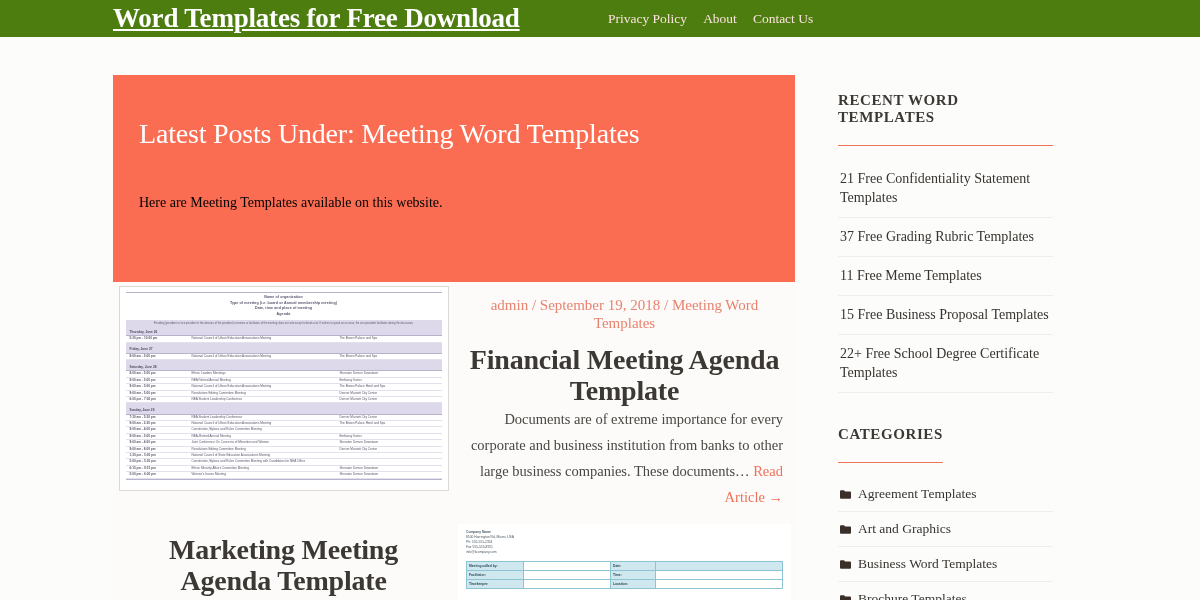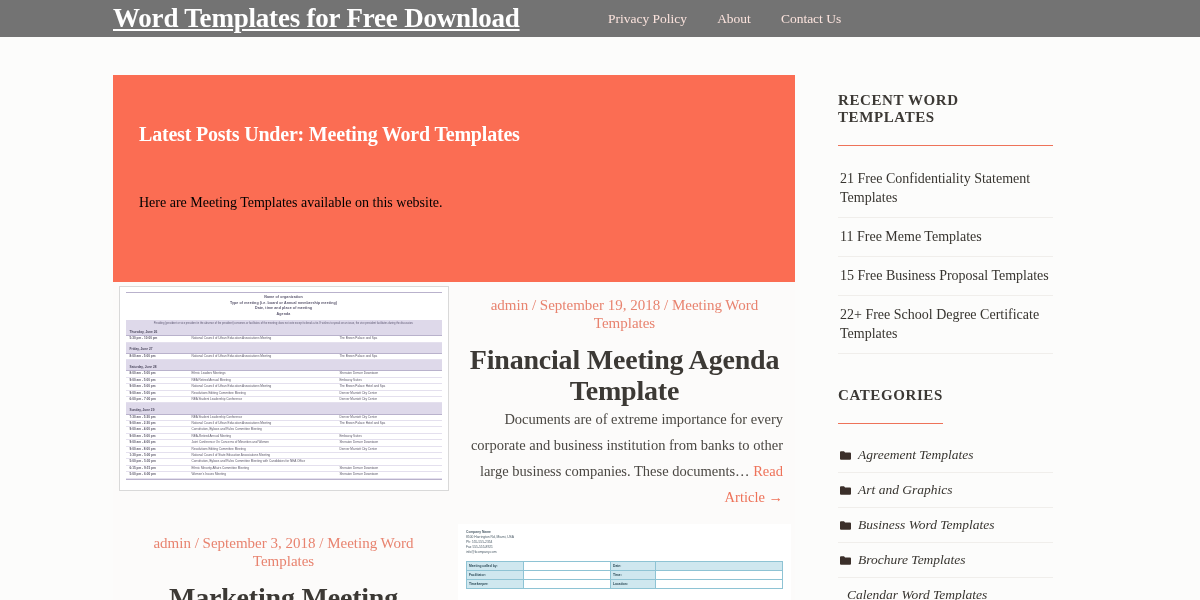--- a/index.html
+++ b/index.html
@@ -8,42 +8,42 @@
     width: 1200px;
     height: 600px;
     overflow: hidden;
     background: #ffffff;
     font-family: "Liberation Serif", "DejaVu Serif", serif;
   }
 
   
   .site-header {
     height: 37px;
-    background: #737373;
+    background: #4d7c0f;
     display: flex;
     align-items: center;
     position: relative;
   }
   .site-title {
     position: absolute;
     left: 113px;
     top: 0px;
     font-size: 27px;
     font-weight: bold;
     color: #ffffff;
     letter-spacing: -0.2px;
     line-height: 36px;
     white-space: nowrap;
   }
   .main-nav {
     position: absolute;
     left: 608px;
     top: 10px;
     display: flex;
-    gap: 30px;
+    gap: 16px;
     align-items: center;
   }
   .nav-link {
     color: #fbe3dd;
     font-size: 13.5px;
     text-decoration: none;
     white-space: nowrap;
     line-height: 18px;
   }
 
@@ -69,22 +69,22 @@
 
   
   .hero {
     background: #fb6d53;
     padding: 38px 26px 30px 26px;
     width: 682px;
     height: 207px;
   }
   .hero-title {
     color: #ffffff;
-    font-size: 20px;
-    font-weight: bold;
+    font-size: 28px;
+    font-weight: normal;
     line-height: 42px;
     letter-spacing: -0.2px;
     max-width: 520px;
   }
   .hero-sub {
     margin-top: 38px;
     color: #000000;
     font-size: 14px;
     line-height: 20px;
   }
@@ -272,21 +272,20 @@
     padding: 8px 0 8px 2px;
     display: flex;
     align-items: center;
     gap: 7px;
   }
   .cat-list li a {
     font-size: 13.5px;
     color: #37342f;
     text-decoration: none;
     line-height: 18px;
-    font-style: italic;
   }
   .folder-icon { flex: none; display: block; }
 </style>
 </head>
 <body>
 
 <header class="site-header">
   <a class="site-title" href="#">Word Templates for Free Download</a>
   <nav class="main-nav">
     <a class="nav-link" href="#">Privacy Policy</a>
@@ -438,23 +437,20 @@
             <a href="#">Financial Meeting Agenda Template</a>
           </h2>
           <p class="post-excerpt">
             <span>Documents are of extreme importance for every corporate and business institution from banks to other large business companies. These documents… </span><a class="read-more" href="#">Read Article →</a>
           </p>
         </div>
       </article>
 
       <article class="post-card">
         <div class="post-body">
-          <div class="post-meta">
-            <a href="#">admin</a><span> / </span><a href="#">September 3, 2018</a><span> / </span><a href="#">Meeting Word Templates</a>
-          </div>
           <h2 class="post-title">
             <a href="#">Marketing Meeting Agenda Template</a>
           </h2>
 
         </div>
       </article>
 
       <article class="post-card">
         <div class="thumb-box">
           <div class="doc2">
@@ -492,20 +488,23 @@
 
   <aside class="sidebar-col">
 
     <section class="widget">
       <h3 class="widget-title">RECENT WORD TEMPLATES</h3>
       <ul class="recent-list">
         <li>
             <a href="#">21 Free Confidentiality Statement Templates</a>
           </li>
         <li>
+            <a href="#">37 Free Grading Rubric Templates</a>
+          </li>
+        <li>
             <a href="#">11 Free Meme Templates</a>
           </li>
         <li>
             <a href="#">15 Free Business Proposal Templates</a>
           </li>
         <li>
             <a href="#">22+ Free School Degree Certificate Templates</a>
           </li>
       </ul>
     </section>

